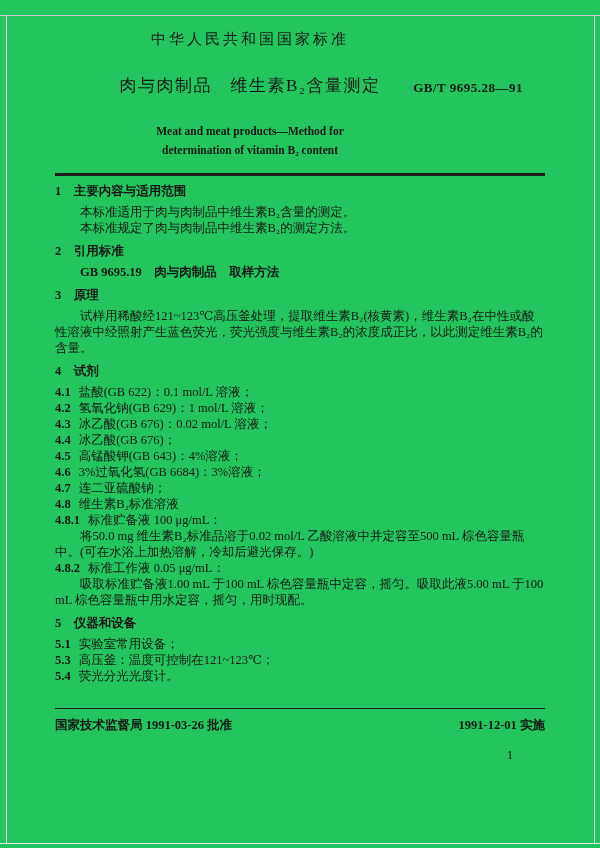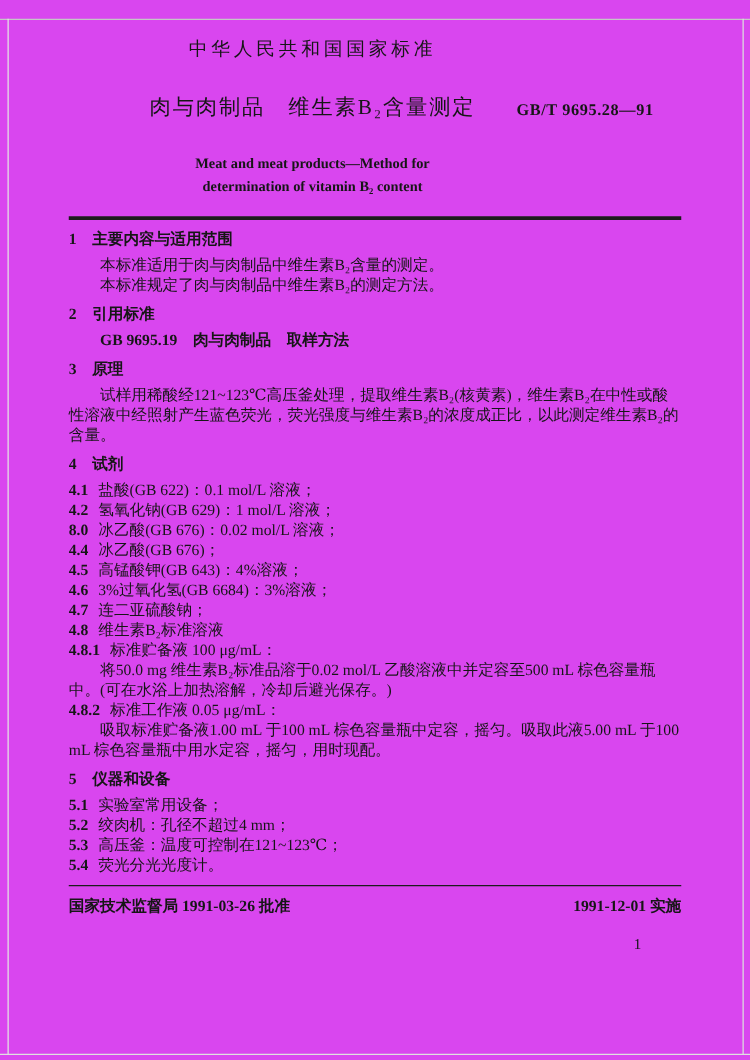--- a/index.html
+++ b/index.html
@@ -1,17 +1,17 @@
 <!DOCTYPE html>
 <html><head>
 <meta charset="utf-8">
 <style>
   html,body{margin:0;padding:0;}
   body{width:600px;height:848px;background:#f4f4f2;}
-  .sheet{position:relative;width:600px;height:848px;background:#d946ef;
+  .sheet{position:relative;width:600px;height:848px;background:#22c55e;
          font-family:"Liberation Serif","DejaVu Serif",serif;color:#161616;overflow:hidden;}
   
   .edge-top{position:absolute;top:15px;left:0;width:100%;height:1px;background:#c6c6c6;}
   .edge-left{position:absolute;top:15px;left:6px;width:1px;bottom:4px;background:#e4e4e4;}
   .edge-right{position:absolute;top:15px;right:5px;width:1px;bottom:4px;background:#dedede;}
   .edge-bottom{position:absolute;bottom:4px;left:0;width:100%;height:1px;background:#e0e0e0;}
 
   .content{position:absolute;left:55px;top:0;width:490px;}
   .header-block{width:390px;text-align:center;}
   .std-label{margin-top:30px;font-size:15px;letter-spacing:3px;}
@@ -62,34 +62,33 @@
 
       <div class="sec-heading">2　引用标准</div>
       <div class="ref">GB 9695.19　肉与肉制品　取样方法</div>
 
       <div class="sec-heading">3　原理</div>
       <div class="para">试样用稀酸经121~123℃高压釜处理，提取维生素B₂(核黄素)，维生素B₂在中性或酸性溶液中经照射产生蓝色荧光，荧光强度与维生素B₂的浓度成正比，以此测定维生素B₂的含量。</div>
 
       <div class="sec-heading">4　试剂</div>
       <div class="item"><span class="num">4.1</span><span>盐酸(GB 622)：0.1 mol/L 溶液；</span></div>
       <div class="item"><span class="num">4.2</span><span>氢氧化钠(GB 629)：1 mol/L 溶液；</span></div>
-      <div class="item"><span class="num">8.0</span><span>冰乙酸(GB 676)：0.02 mol/L 溶液；</span></div>
+      <div class="item"><span class="num">4.3</span><span>冰乙酸(GB 676)：0.02 mol/L 溶液；</span></div>
       <div class="item"><span class="num">4.4</span><span>冰乙酸(GB 676)；</span></div>
       <div class="item"><span class="num">4.5</span><span>高锰酸钾(GB 643)：4%溶液；</span></div>
       <div class="item"><span class="num">4.6</span><span>3%过氧化氢(GB 6684)：3%溶液；</span></div>
       <div class="item"><span class="num">4.7</span><span>连二亚硫酸钠；</span></div>
       <div class="item"><span class="num">4.8</span><span>维生素B₂标准溶液</span></div>
       <div class="item"><span class="num">4.8.1</span><span>标准贮备液 100 μg/mL：</span></div>
       <div class="para">将50.0 mg 维生素B₂标准品溶于0.02 mol/L 乙酸溶液中并定容至500 mL 棕色容量瓶中。(可在水浴上加热溶解，冷却后避光保存。)</div>
       <div class="item"><span class="num">4.8.2</span><span>标准工作液 0.05 μg/mL：</span></div>
       <div class="para">吸取标准贮备液1.00 mL 于100 mL 棕色容量瓶中定容，摇匀。吸取此液5.00 mL 于100 mL 棕色容量瓶中用水定容，摇匀，用时现配。</div>
 
       <div class="sec-heading">5　仪器和设备</div>
       <div class="item"><span class="num">5.1</span><span>实验室常用设备；</span></div>
-      <div class="item"><span class="num">5.2</span><span>绞肉机：孔径不超过4 mm；</span></div>
       <div class="item"><span class="num">5.3</span><span>高压釜：温度可控制在121~123℃；</span></div>
       <div class="item"><span class="num">5.4</span><span>荧光分光光度计。</span></div>
 
     </div>
   </div>
 
   <div class="footer">
     <div class="footer-rule"></div>
     <div class="footer-row">
       <span>国家技术监督局 1991-03-26 批准</span>

